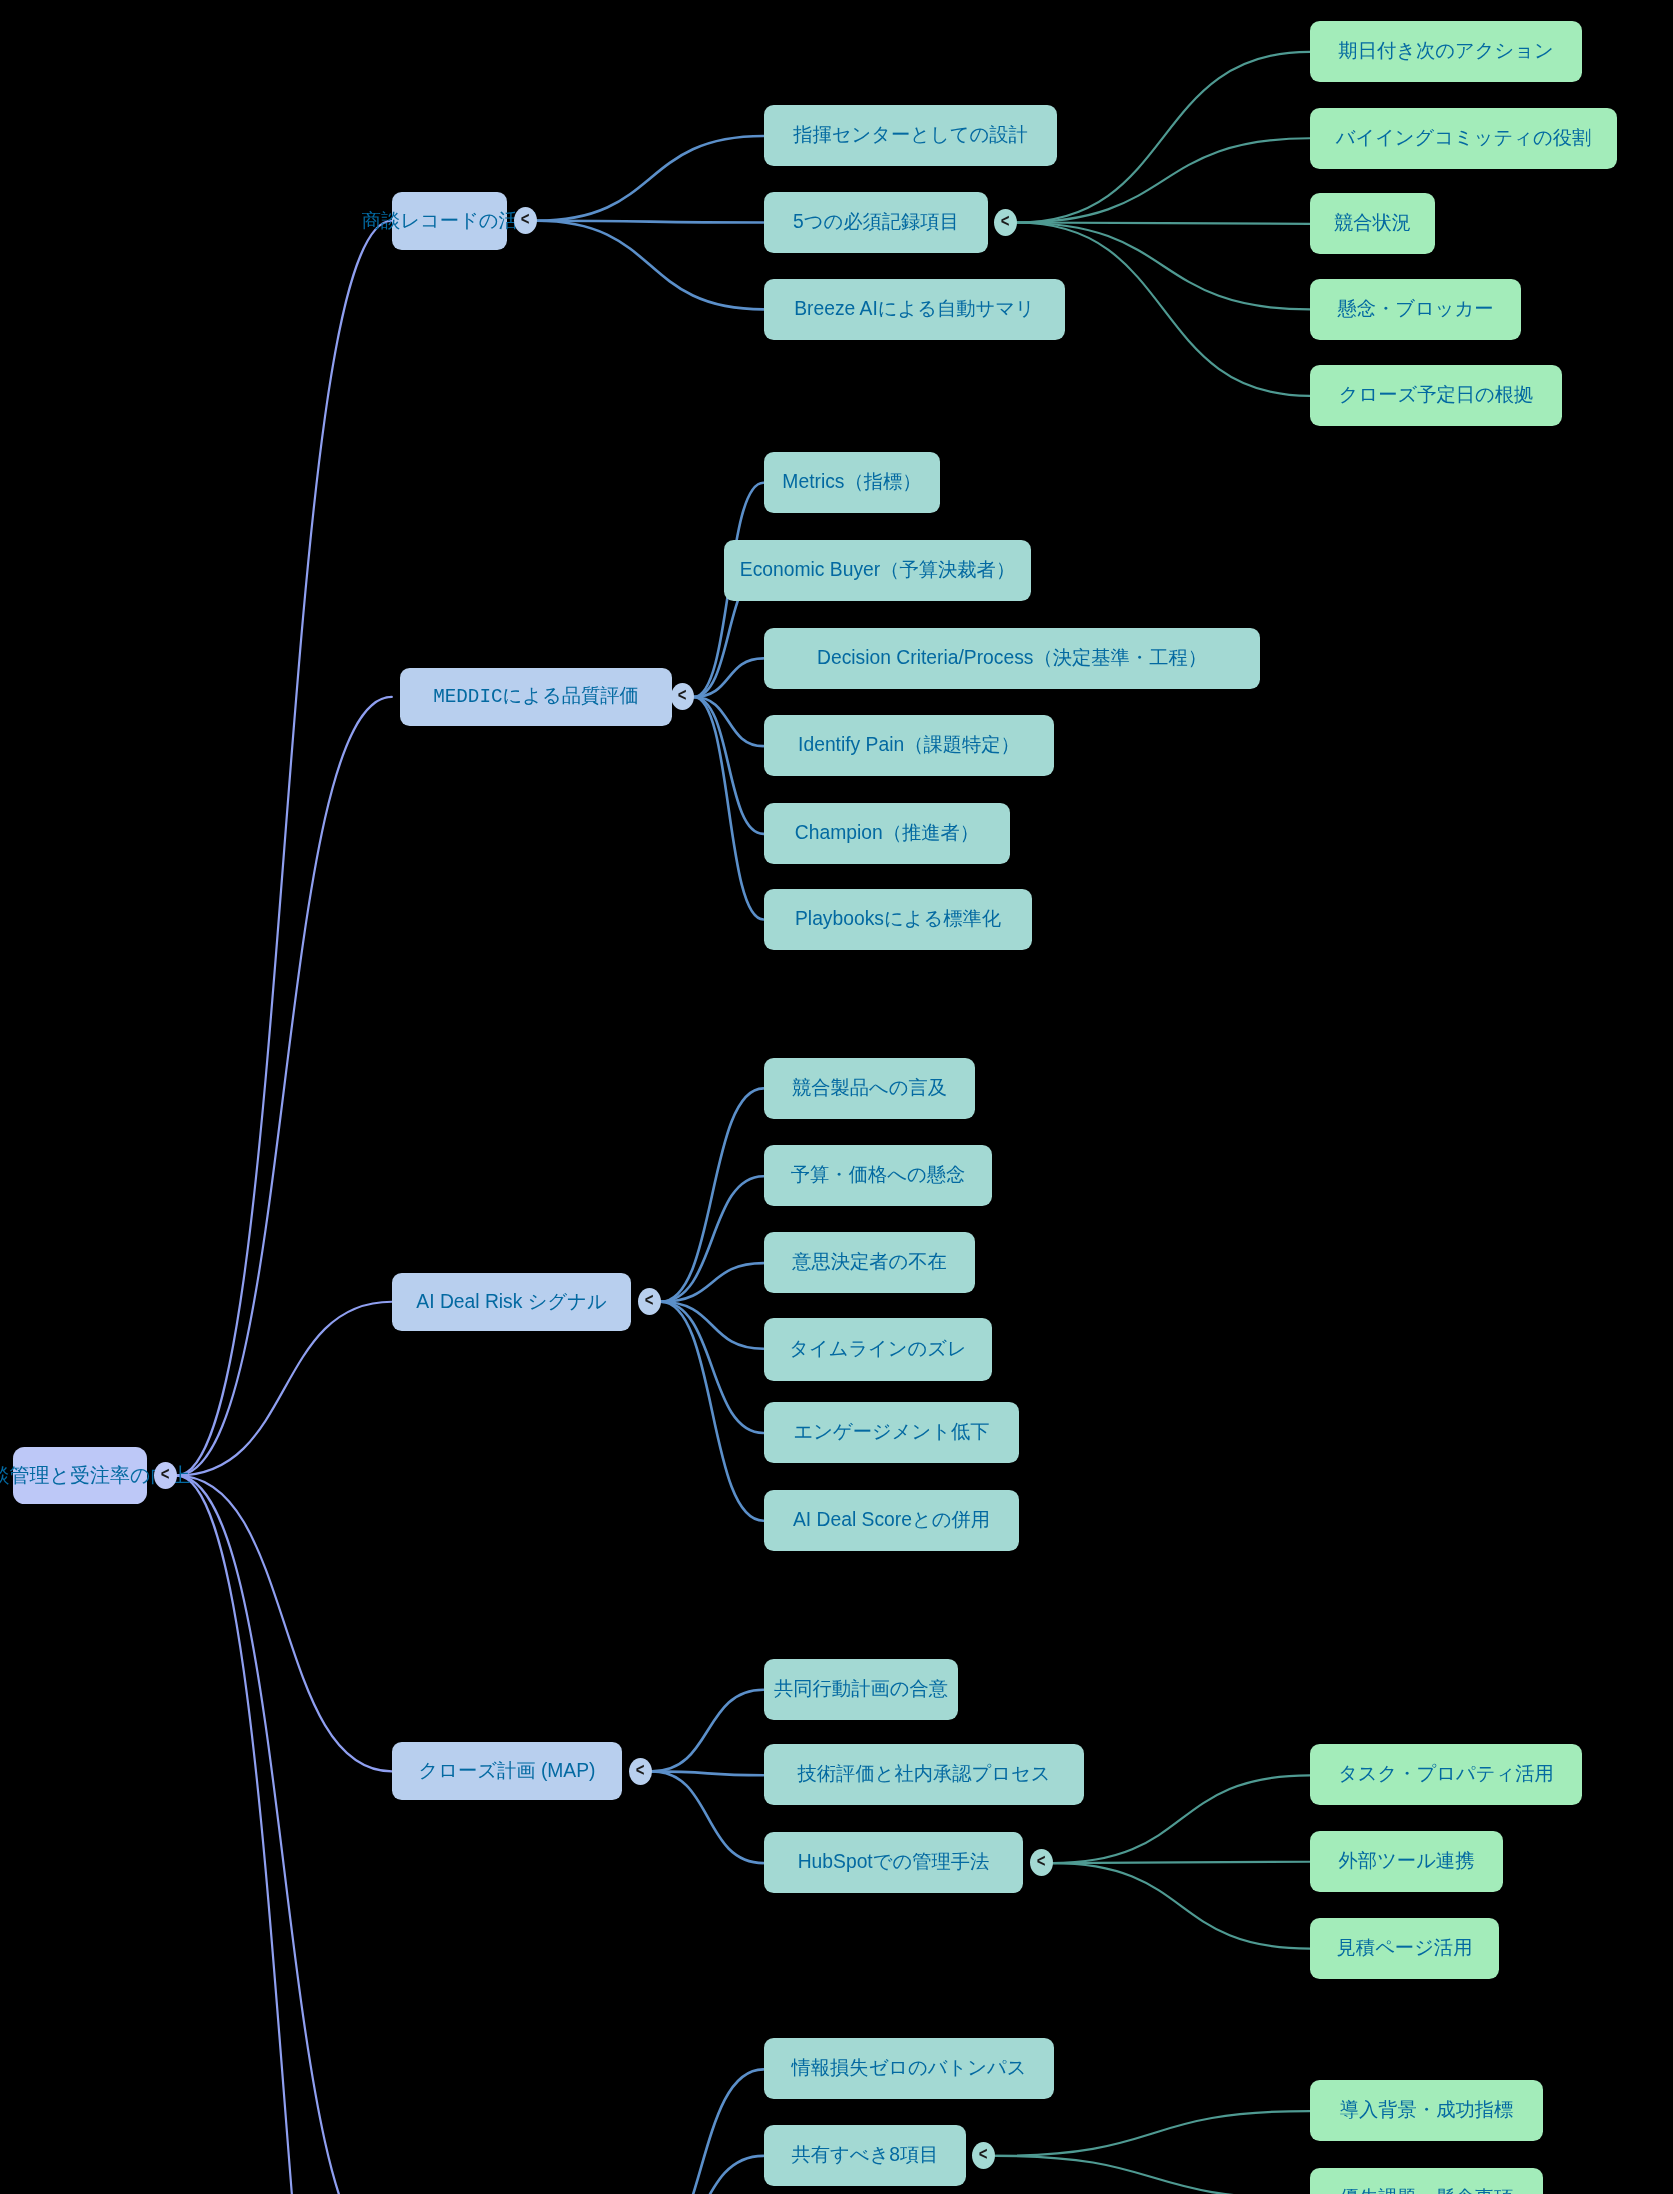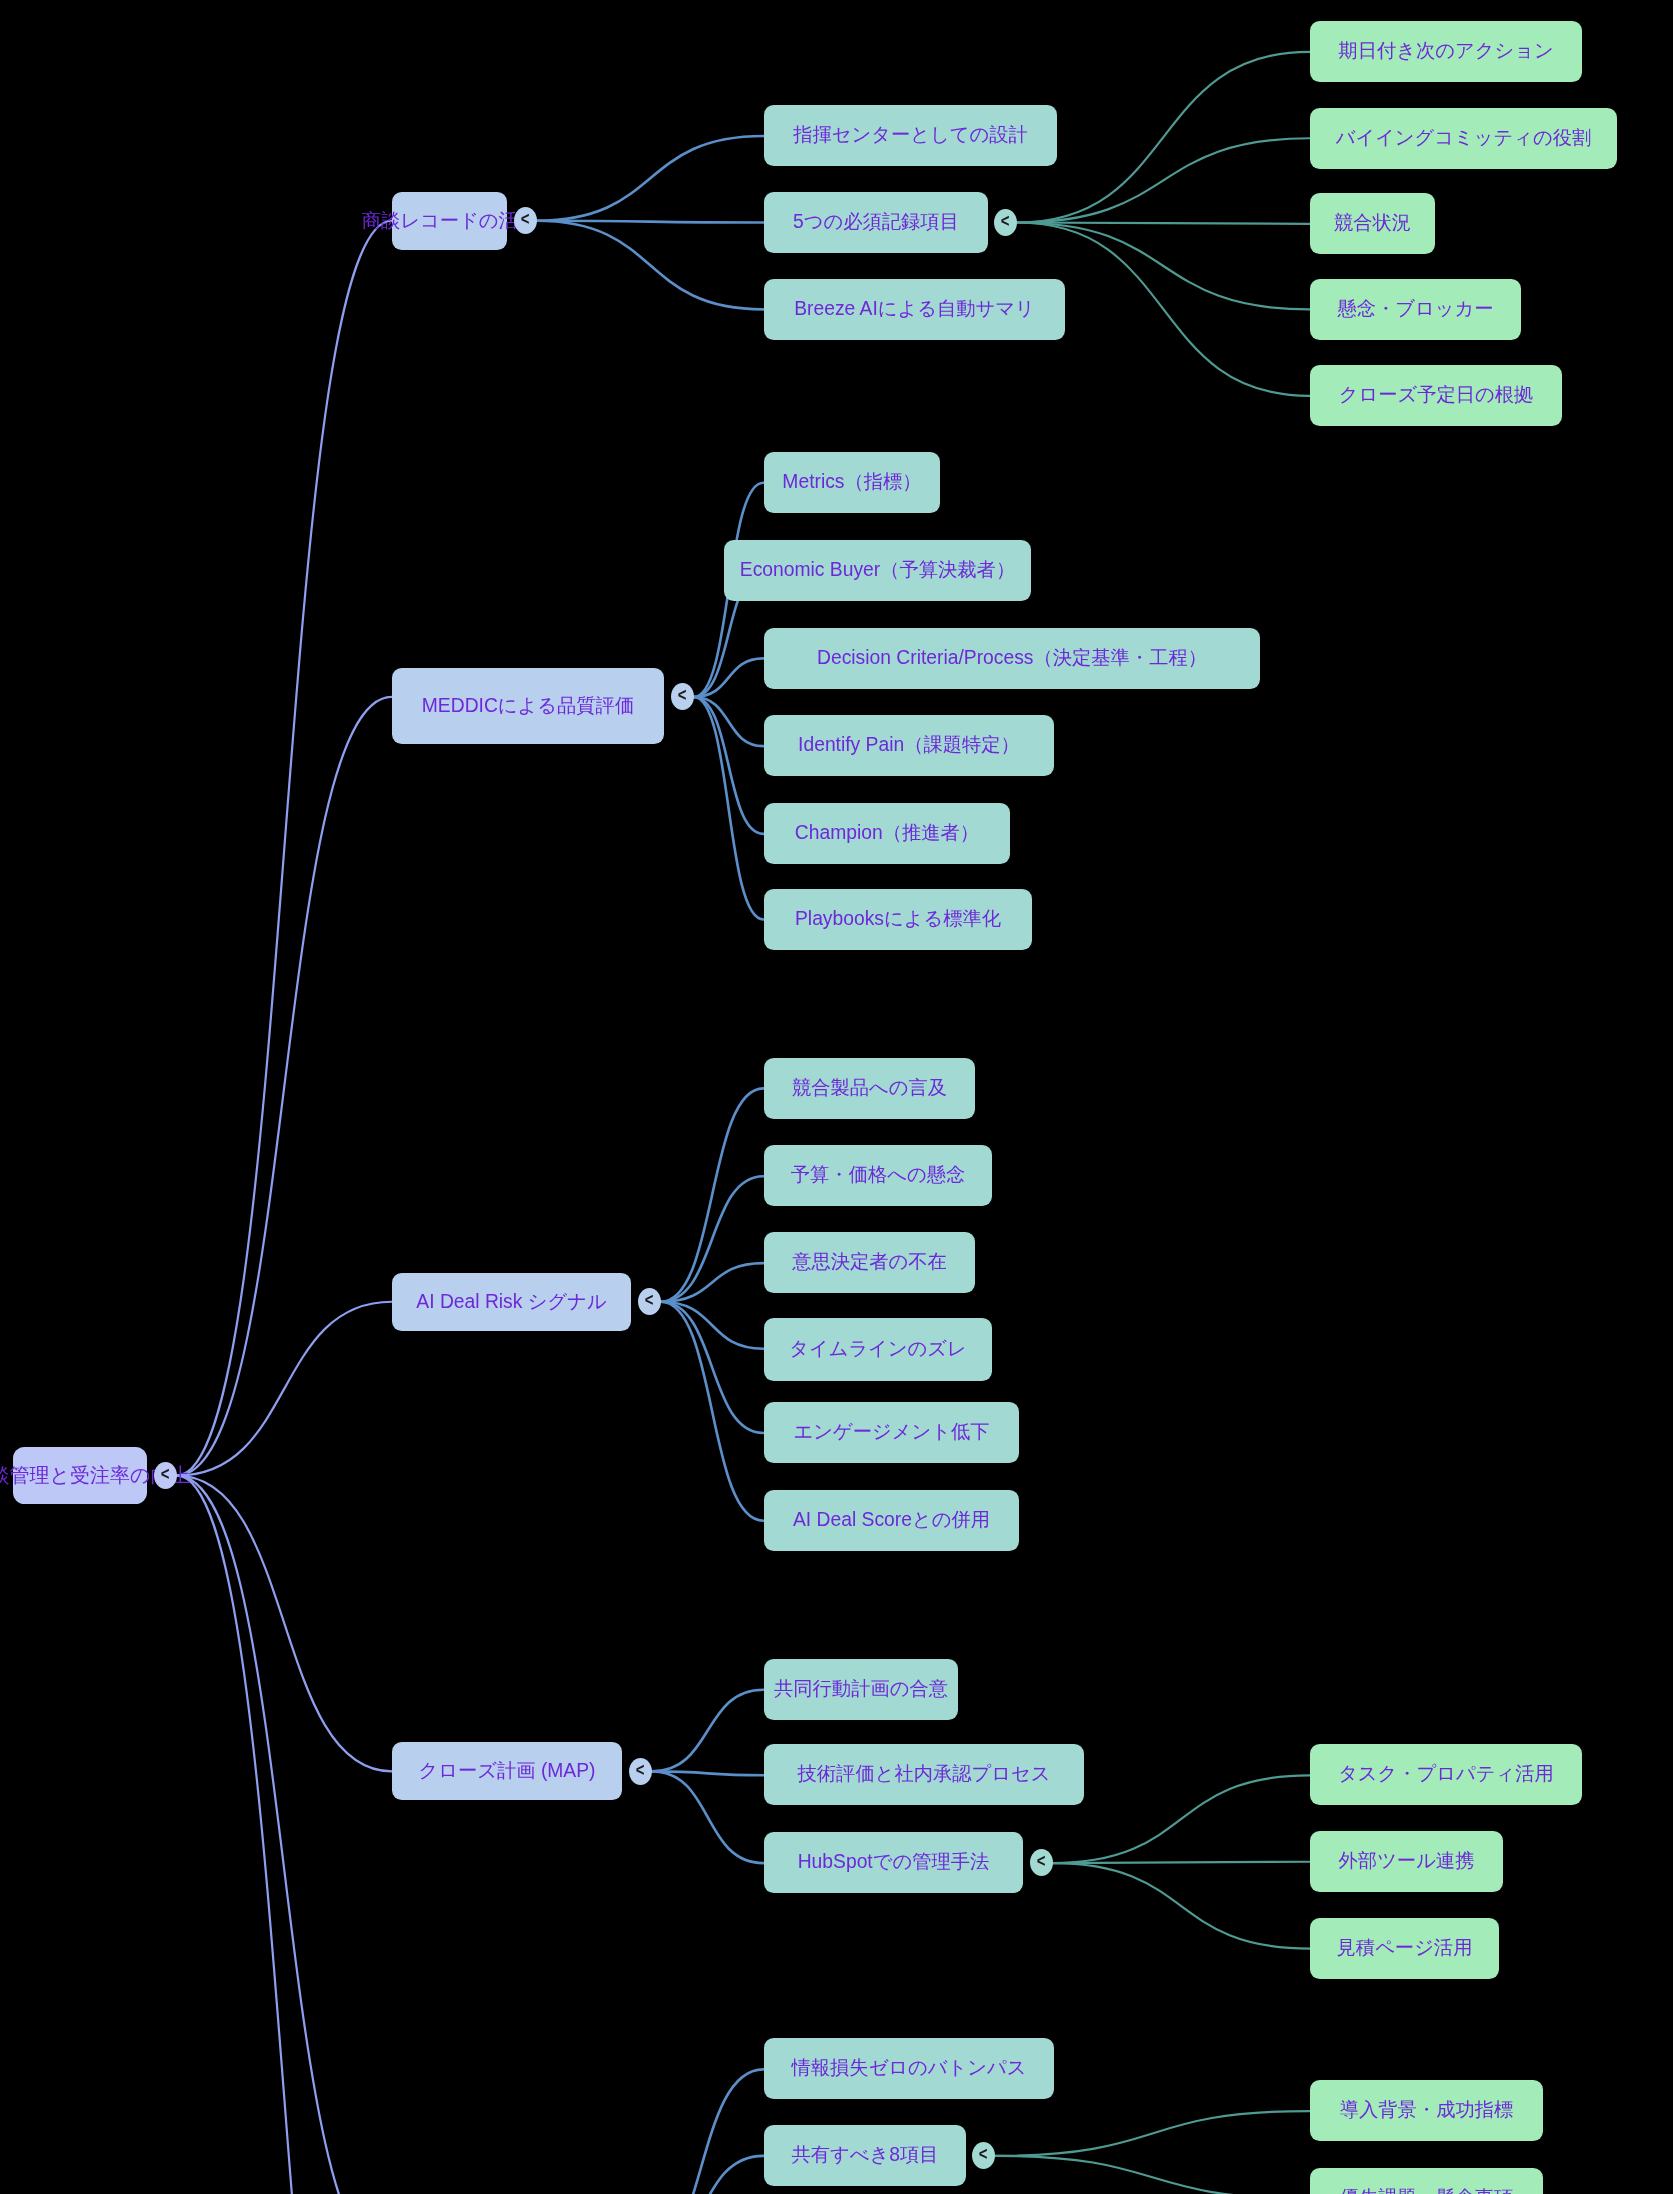--- a/index.html
+++ b/index.html
@@ -5,21 +5,21 @@
   html,body{margin:0;padding:0;background:#000;}
   body{
     font-family:"Liberation Sans","DejaVu Sans",sans-serif;
     width:1673px;height:2869px;position:relative;overflow:hidden;
   }
   #stage{position:absolute;inset:0;width:1673px;height:2869px;}
   #edges{position:absolute;left:0;top:0;width:1673px;height:2869px;pointer-events:none;}
   .node{
     position:absolute;box-sizing:border-box;
     display:flex;align-items:center;justify-content:center;
-    border-radius:9.7px;color:#6d28d9;white-space:nowrap;
+    border-radius:9.7px;color:#0369a1;white-space:nowrap;
     padding:0 13px;line-height:1.15;
   }
   .node.root{background:#bdc8f7;font-size:20px;border-radius:11.4px;}
   .node.lvl1{background:#b8cfee;font-size:19.3px;}
   .node.lvl2{background:#a3d9d3;font-size:19.3px;}
   .node.lvl3{background:#a3ecba;font-size:19.3px;}
   .toggle{
     position:absolute;border-radius:50%;
     display:flex;align-items:center;justify-content:center;
     font-size:17.6px;font-weight:600;color:#1a1a1a;
@@ -111,21 +111,21 @@
     </div>
     <div class="node lvl3" style="left: 1310px; top: 279px; width: 211px; height: 61px;">
       <span>懸念・ブロッカー</span>
     </div>
     <div class="node lvl3" style="left: 1310px; top: 365px; width: 252px; height: 61px;">
       <span>クローズ予定日の根拠</span>
     </div>
     <div class="node lvl2" style="left: 764px; top: 279px; width: 301px; height: 61px;">
       <span>Breeze AIによる自動サマリ</span>
     </div>
-    <div class="node lvl1" style="left: 392px; top: 668px; width: 272px; height: 76px;">
+    <div class="node lvl1" style="left: 400px; top: 668px; width: 272px; height: 58px; font-family: Liberation Mono, monospace;">
       <span>MEDDICによる品質評価</span>
     </div>
     <div class="toggle lvl1" style="left: 671px; top: 683px; width: 23px; height: 27px;">
       <span>&lt;</span>
     </div>
     <div class="node lvl2" style="left: 764px; top: 452px; width: 176px; height: 61px;">
       <span>Metrics（指標）</span>
     </div>
     <div class="node lvl2" style="left: 724px; top: 540px; width: 307px; height: 61px;">
       <span>Economic Buyer（予算決裁者）</span>

